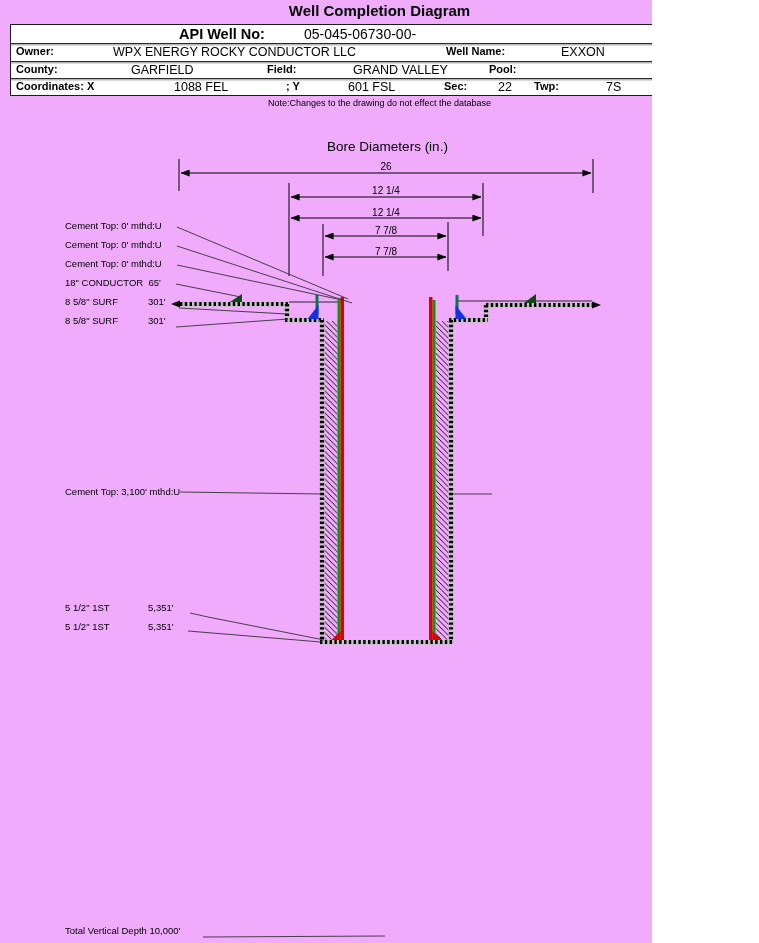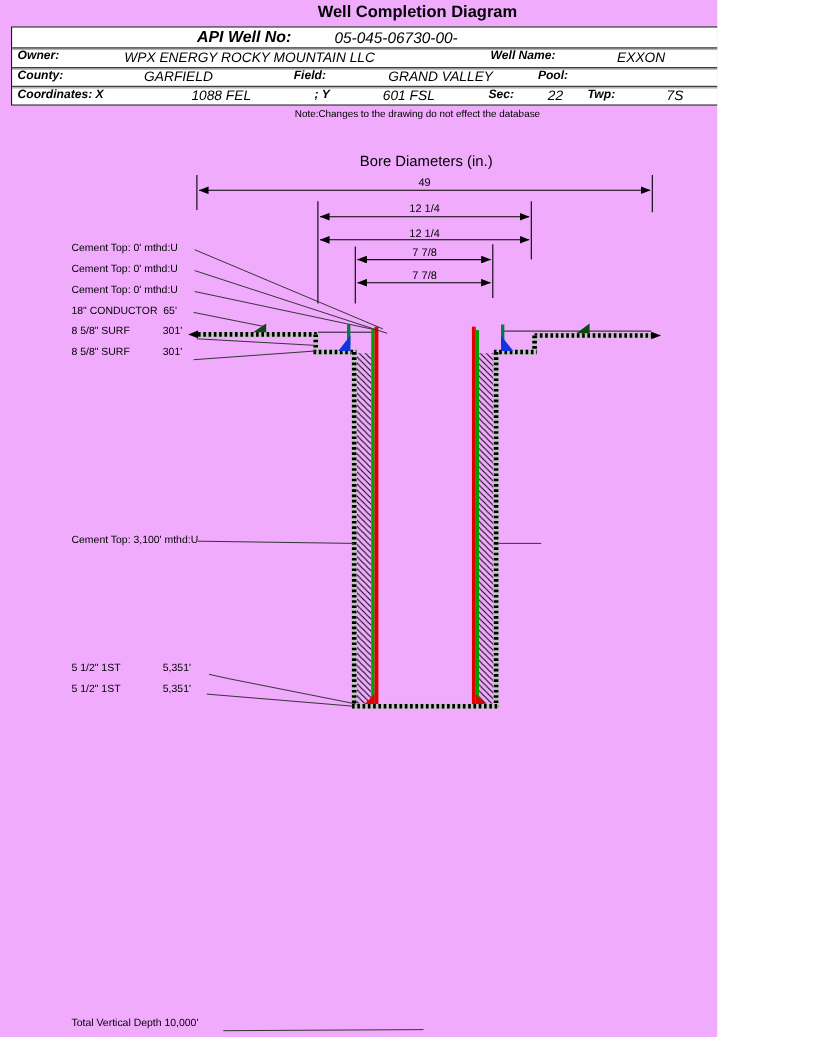--- a/index.html
+++ b/index.html
@@ -1,21 +1,21 @@
 <!DOCTYPE html>
 <html style="--casing: #e00000; --cement_stripe: #00a000; --surface_casing: #007a4d; --cement_marker: #1133dd; --surface_marker: #0b4a10;"><head>
 <meta charset="utf-8">
 <style>
   html,body{margin:0;padding:0;background:#fff;}
   #page{position:relative;width:652px;height:943px;background:#f0abfc;
         font-family:"Liberation Sans", sans-serif;color:#000;overflow:hidden;}
   .abs{position:absolute;}
   #title{top:2px;left:0;width:759px;text-align:center;font-size:15px;font-weight:bold;}
   
-  #hdr{top:24px;left:10px;width:738px;height:72px;border:1.6px solid #1a1a1a;box-sizing:border-box;background:#fff;font-style:italic;}
+  #hdr{top:24px;left:10px;width:738px;height:72px;border:1.6px solid #1a1a1a;box-sizing:border-box;background:#fff;}
   .row{position:relative;width:100%;box-sizing:border-box;}
   .row.sep{border-bottom:1.6px solid #2a2a2a;box-shadow:0 1.5px 0 rgba(140,140,140,.65);}
   .row span{position:absolute;top:1px;white-space:nowrap;font-size:12.5px;}
   .row .b{font-weight:bold;font-size:11px;}
   .row1 span{font-size:14px;}
   .row1 .b{font-size:14.5px;font-weight:bold;}
   #note{top:98px;left:0;width:759px;text-align:center;font-size:9px;}
   #boretitle{top:139px;left:0;width:775px;text-align:center;font-size:13.5px;}
   .dimlbl{left:336px;width:100px;text-align:center;font-size:10px;}
   .lbl{font-size:9.5px;white-space:pre;}
@@ -40,21 +40,21 @@
 
   <div class="abs" id="title">Well Completion Diagram</div>
 
   <div class="abs" id="hdr">
     <div class="row row1 sep" style="height:19px;">
       <span class="b" style="left:168px;">API Well No:</span>
       <span style="left:293px;">05-045-06730-00-</span>
     </div>
     <div class="row sep" style="height:17.5px;">
       <span class="b" style="left:5px;">Owner:</span>
-      <span style="left:102px;">WPX ENERGY ROCKY MOUNTAIN LLC</span>
+      <span style="left:102px;">WPX ENERGY ROCKY CONDUCTOR LLC</span>
       <span class="b" style="left:435px;">Well Name:</span>
       <span style="left:550px;">EXXON</span>
     </div>
     <div class="row sep" style="height:17.5px;">
       <span class="b" style="left:5px;">County:</span>
       <span style="left:120px;">GARFIELD</span>
       <span class="b" style="left:256px;">Field:</span>
       <span style="left:342px;text-align:center;">GRAND VALLEY</span>
       <span class="b" style="left:478px;">Pool:</span>
       <span style="left:530px;"></span>
@@ -69,21 +69,21 @@
       <span class="b" style="left:523px;">Twp:</span>
       <span style="left:595px;">7S</span>
       <span class="b" style="left:648px;">Rng:</span>
       <span style="left:698px;">96W</span>
     </div>
   </div>
 
   <div class="abs" id="note">Note:Changes to the drawing do not effect the database</div>
   <div class="abs" id="boretitle">Bore Diameters (in.)</div>
 
-  <div class="abs dimlbl" style="top:161px;">49</div>
+  <div class="abs dimlbl" style="top:161px;">26</div>
   <div class="abs dimlbl" style="top:185px;">12 1/4</div>
   <div class="abs dimlbl" style="top:206.5px;">12 1/4</div>
   <div class="abs dimlbl" style="top:225px;">7 7/8</div>
   <div class="abs dimlbl" style="top:246px;">7 7/8</div>
 
   <div class="abs lbl" style="left:65px;top:220px;">Cement Top: 0' mthd:U</div>
   <div class="abs lbl" style="left:65px;top:239px;">Cement Top: 0' mthd:U</div>
   <div class="abs lbl" style="left:65px;top:258px;">Cement Top: 0' mthd:U</div>
   <div class="abs lbl" style="left:65px;top:277px;">18" CONDUCTOR  65'</div>
   <div class="abs lbl" style="left:65px;top:296px;"><span class="n">8 5/8" SURF</span><span>301'</span></div>

